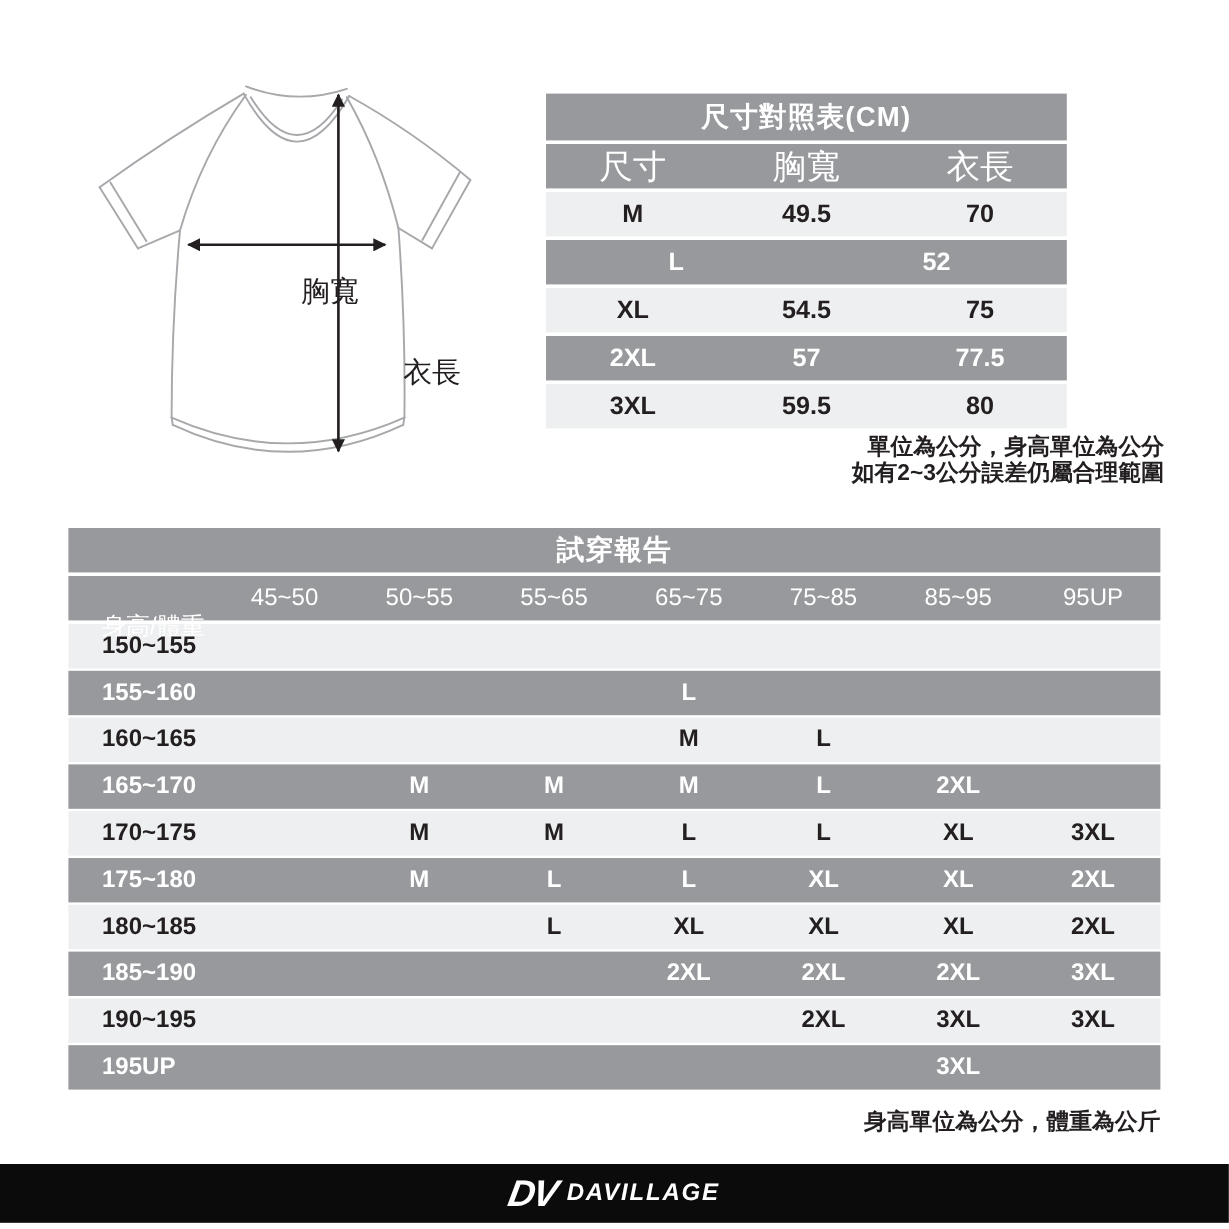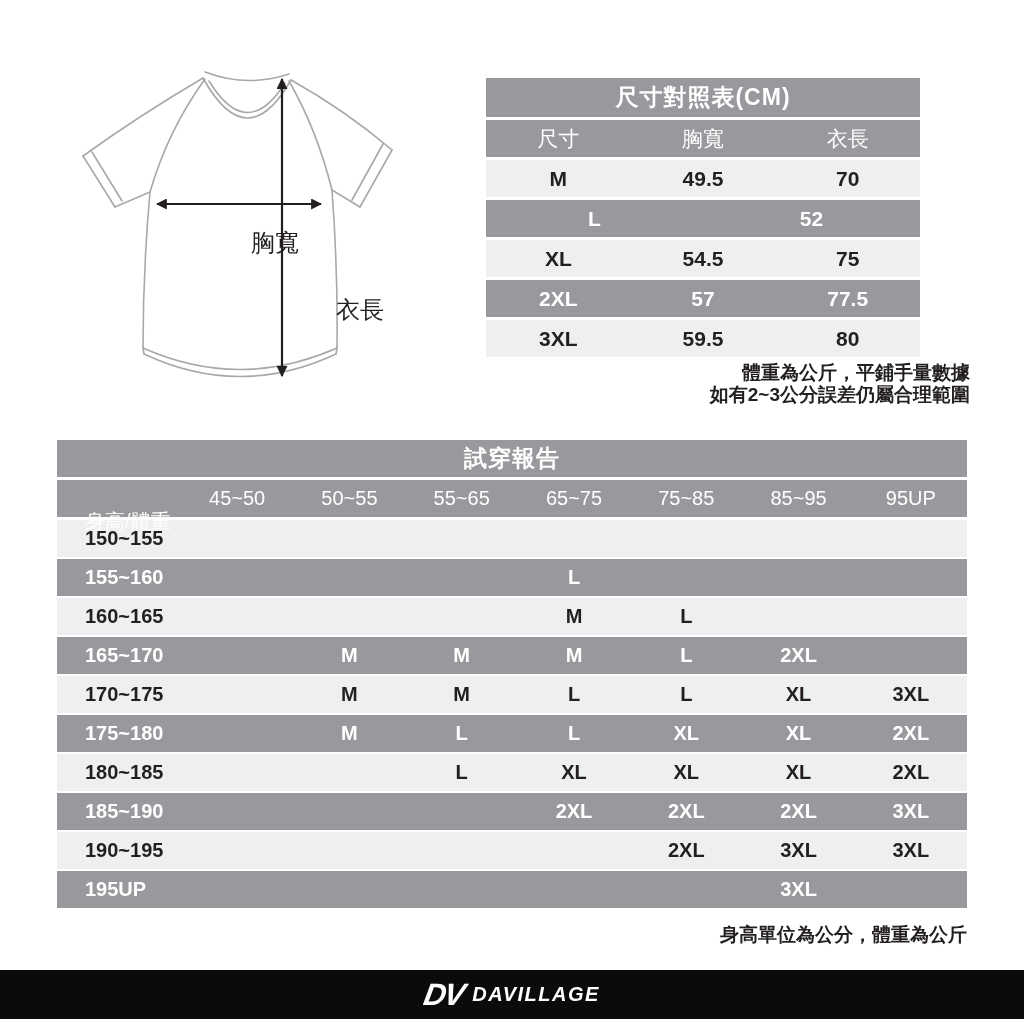--- a/index.html
+++ b/index.html
@@ -24,24 +24,24 @@
   .tbl-title{
     background:#97999C;color:#fff;display:flex;align-items:center;justify-content:center;
     font-size:23px;font-weight:700;letter-spacing:1px;
   }
   .trow,.frow{display:flex;box-sizing:border-box;}
   .gray{background:#97999C;color:#ffffff;}
   .light{background:#EEEFF0;color:#231F20;}
   .c{flex:1;display:flex;align-items:center;justify-content:center;}
 
   
-  #size-table{left:486px;top:78px;width:434px;}
+  #size-table{left:455px;top:78px;width:434px;}
   #size-table .tbl-title{height:39px;margin-bottom:2px;}
   #size-table .trow{height:37px;margin-top:3px;font-size:21px;font-weight:700;}
-  #size-table .trow.head{font-weight:400;font-size:21px;}
+  #size-table .trow.head{font-weight:400;font-size:28px;}
 
   #size-notes{
     right:54px;top:362px;text-align:right;
     font-size:19px;line-height:22px;font-weight:600;color:#231F20;
   }
 
   
   #fit-table{left:57px;top:440px;width:910px;}
   #fit-table .tbl-title{height:37px;margin-bottom:3px;}
   #fit-table .frow{height:37px;margin-bottom:2px;font-size:20px;}
@@ -147,21 +147,21 @@
       </div>
       <div class="trow light">
         <div class="c">3XL</div>
         <div class="c">59.5</div>
         <div class="c">80</div>
       </div>
     </div>
 </div>
 
 <div class="abs" id="size-notes">
-  <div>體重為公斤，平鋪手量數據</div>
+  <div>單位為公分，身高單位為公分</div>
   <div>如有2~3公分誤差仍屬合理範圍</div>
 </div>
 
 <div class="abs" id="fit-table">
   <div class="tbl-title">試穿報告</div>
   <div class="frow head gray">
     <div class="label">身高/體重</div>
     <div class="c">45~50</div>
     <div class="c">50~55</div>
     <div class="c">55~65</div>

